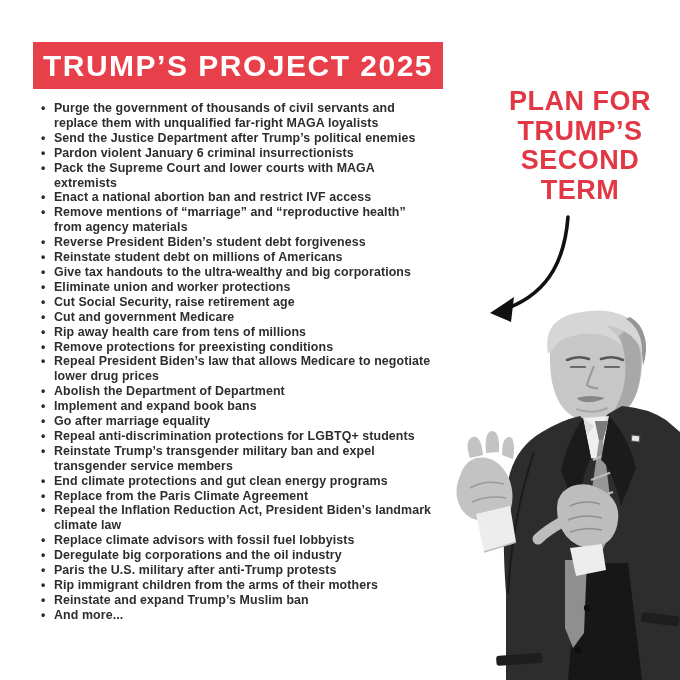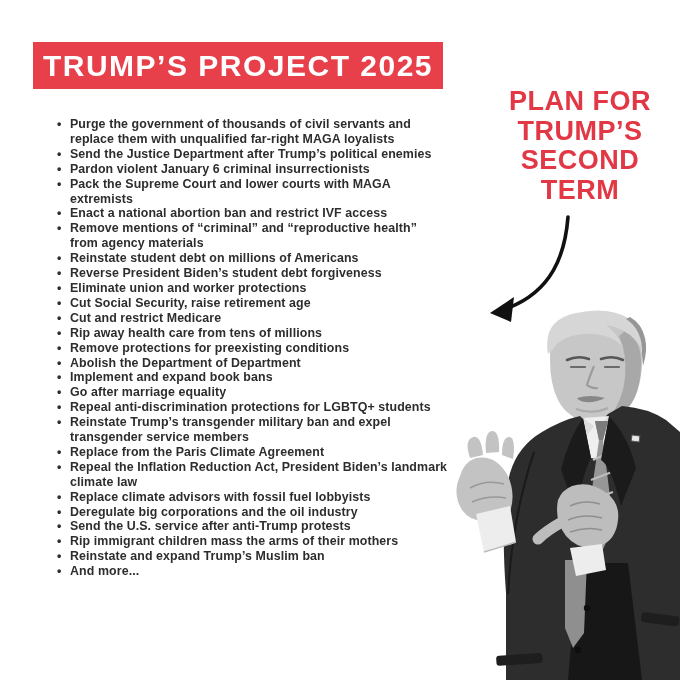--- a/index.html
+++ b/index.html
@@ -10,21 +10,21 @@
     position:absolute;left:33px;top:42px;width:410px;height:47px;
     display:flex;align-items:center;justify-content:center;
     background:#e8404b;
   }
   .banner .banner-text{
     color:#ffffff;font-size:30px;font-weight:800;letter-spacing:1.5px;white-space:nowrap;
   }
 
   ul.project-list{
     position:absolute;left:41px;top:101px;width:470px;
-    margin:16px;padding:0;list-style:none;
+    margin:0;padding:0;list-style:none;
     color:#2d2d2d;font-size:12.4px;line-height:14.9px;font-weight:700;
     letter-spacing:0.1px;
   }
   ul.project-list li{position:relative;padding-left:13px;white-space:pre-line;}
   ul.project-list li::before{content:"\2022";position:absolute;left:0;top:0;}
 
   .side-heading{
     position:absolute;left:478px;top:87px;width:204px;
     text-align:center;color:#e23744;
     font-size:27px;line-height:29.5px;font-weight:800;letter-spacing:0.5px;
@@ -43,42 +43,46 @@
   </div>
 
   <ul class="project-list" style="color: rgb(45, 45, 45);">
       <li>Purge the government of thousands of civil servants and
 replace them with unqualified far-right MAGA loyalists</li>
       <li>Send the Justice Department after Trump’s political enemies</li>
       <li>Pardon violent January 6 criminal insurrectionists</li>
       <li>Pack the Supreme Court and lower courts with MAGA
 extremists</li>
       <li>Enact a national abortion ban and restrict IVF access</li>
-      <li>Remove mentions of “criminal” and “reproductive health”
+      <li>Remove mentions of “marriage” and “reproductive health”
 from agency materials</li>
+      <li>Reverse President Biden’s student debt forgiveness</li>
       <li>Reinstate student debt on millions of Americans</li>
-      <li>Reverse President Biden’s student debt forgiveness</li>
+      <li>Give tax handouts to the ultra-wealthy and big corporations</li>
       <li>Eliminate union and worker protections</li>
       <li>Cut Social Security, raise retirement age</li>
-      <li>Cut and restrict Medicare</li>
+      <li>Cut and government Medicare</li>
       <li>Rip away health care from tens of millions</li>
       <li>Remove protections for preexisting conditions</li>
+      <li>Repeal President Biden’s law that allows Medicare to negotiate
+lower drug prices</li>
       <li>Abolish the Department of Department</li>
       <li>Implement and expand book bans</li>
       <li>Go after marriage equality</li>
       <li>Repeal anti-discrimination protections for LGBTQ+ students</li>
       <li>Reinstate Trump’s transgender military ban and expel
 transgender service members</li>
+      <li>End climate protections and gut clean energy programs</li>
       <li>Replace from the Paris Climate Agreement</li>
       <li>Repeal the Inflation Reduction Act, President Biden’s landmark
 climate law</li>
       <li>Replace climate advisors with fossil fuel lobbyists</li>
       <li>Deregulate big corporations and the oil industry</li>
-      <li>Send the U.S. service after anti-Trump protests</li>
-      <li>Rip immigrant children mass the arms of their mothers</li>
+      <li>Paris the U.S. military after anti-Trump protests</li>
+      <li>Rip immigrant children from the arms of their mothers</li>
       <li>Reinstate and expand Trump’s Muslim ban</li>
       <li>And more...</li>
     </ul>
 
   <div class="side-heading" style="color: rgb(226, 55, 68);">
     <div>PLAN FOR</div>
     <div>TRUMP’S</div>
     <div>SECOND</div>
     <div>TERM</div>
   </div>

